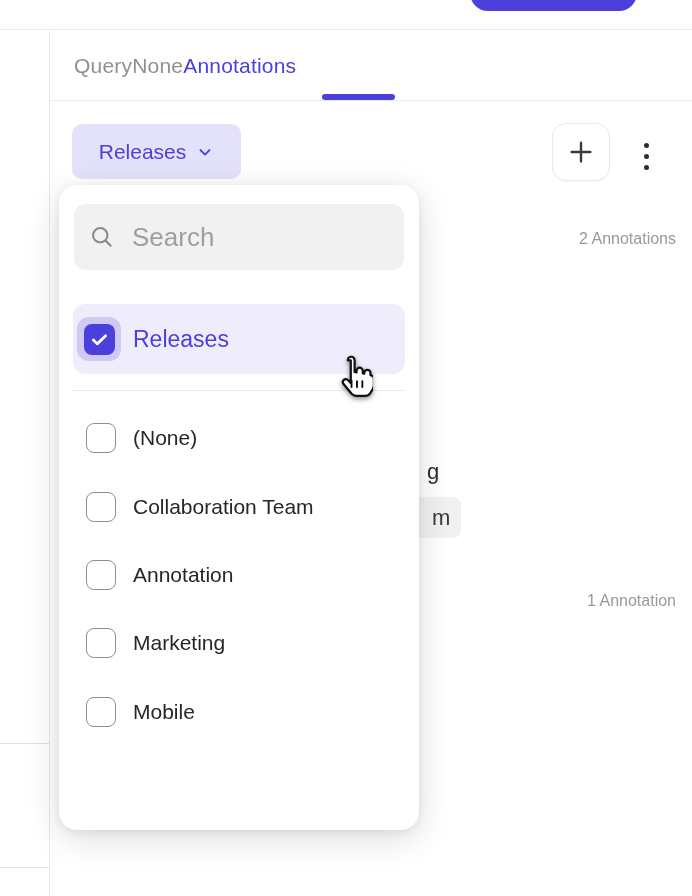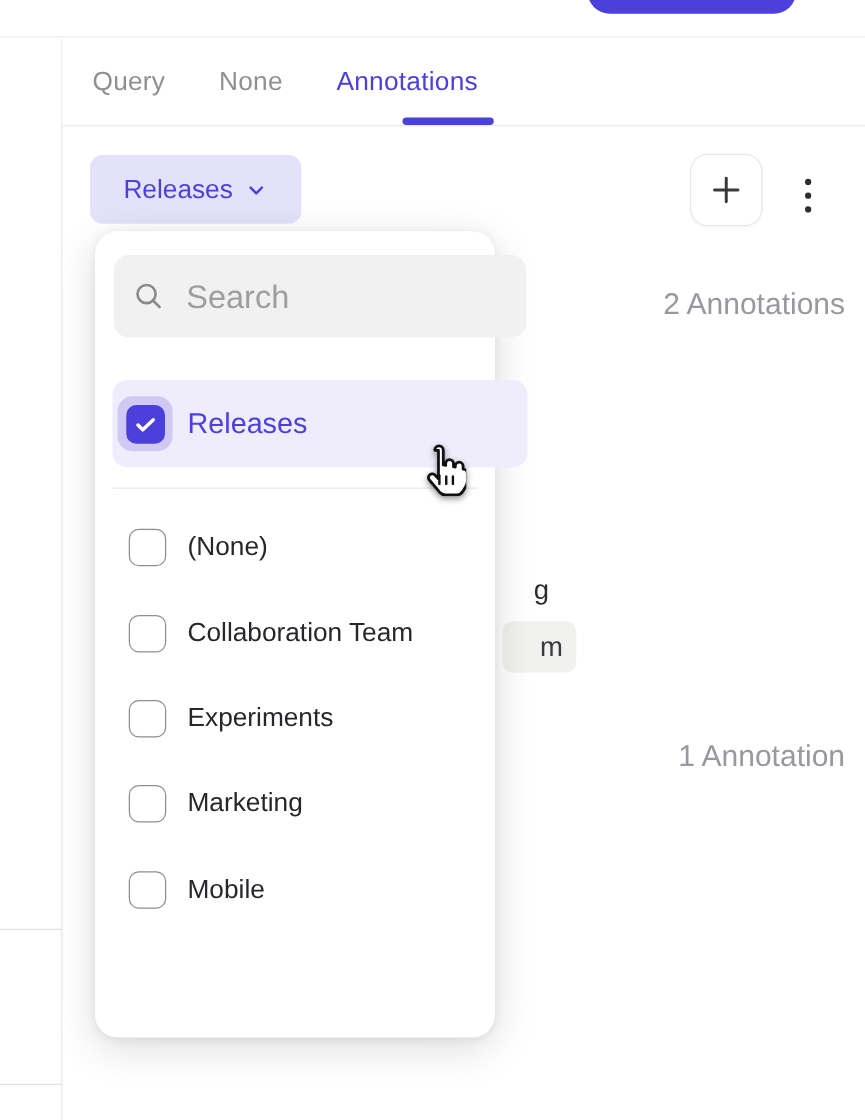--- a/index.html
+++ b/index.html
@@ -26,21 +26,21 @@
     position: absolute; left: 0; top: 31px; width: 50px; bottom: 0;
     background: #fff; border-right: 1px solid #e9e9e9;
   }
   .side-div { position: absolute; left: 0; width: 50px; height: 1px; background: #e3e3e3; }
   .side-div.d1 { top: 712px; }
   .side-div.d2 { top: 836px; }
   
   .tabs {
     position: absolute; left: 50px; top: 31px; right: 0; height: 70px;
     background: #fff; border-bottom: 1px solid #ececec;
-    display: flex; align-items: center; padding-left: 24px; gap: 43px;
+    display: flex; align-items: center; padding-left: 24px; 
   }
   .tab { font-size: 21px; font-weight: 500; color: #8f8f94; letter-spacing: .2px; cursor: pointer; }
   .tab.active { color: var(--accent); }
   .tab-underline {
     position: absolute; left: 322px; top: 94px; width: 73px; height: 6px;
     border-radius: 3px; background: var(--accent);
   }
   
   .filter-btn {
     position: absolute; left: 72px; top: 124px; width: 169px; height: 55px;
@@ -54,33 +54,33 @@
     display: flex; align-items: center; justify-content: center;
     box-shadow: 0 1px 2px rgba(0,0,0,.03);
   }
   .kebab {
     position: absolute; left: 636px; top: 137px; width: 20px; height: 38px;
     display: flex; flex-direction: column; align-items: center; justify-content: center; gap: 6px;
     cursor: pointer;
   }
   .kebab i { width: 5px; height: 5px; border-radius: 50%; background: #2d2d31; }
   
-  .count { position: absolute; right: 16px; font-size: 24px; color: #98989e; }
+  .count { position: absolute; right: 16px; font-size: 16px; color: #98989e; }
   .count.c1 { top: 230px; }
   .count.c2 { top: 592px; }
   .frag-g { position: absolute; left: 427px; top: 459px; font-size: 22px; color: #2c2c30; z-index: 1; }
   .frag-chip {
     position: absolute; left: 402px; top: 497px; width: 59px; height: 41px;
     background: #f1f1f0; border-radius: 8px; z-index: 1;
     display: flex; align-items: center;
   }
   .frag-chip span { margin-left: 30px; font-size: 22px; color: #3a3a3e; }
   
   .panel {
-    position: absolute; left: 76px; top: 185px; width: 320px; height: 645px;
+    position: absolute; left: 59px; top: 185px; width: 360px; height: 645px;
     background: #fff; border-radius: 18px; z-index: 5;
     box-shadow: 0 8px 34px rgba(0,0,0,.14), 0 2px 8px rgba(0,0,0,.07);
   }
   .dd-search {
     position: absolute; left: 15px; top: 19px; width: 330px; height: 66px;
     background: #f1f1f2; border-radius: 12px;
     display: flex; align-items: center; padding: 0 14px; gap: 16px;
   }
   .dd-search input {
     flex: 1; border: none; outline: none; background: transparent;
@@ -197,21 +197,21 @@
         <div class="dd-row">
           <span class="cb-off"></span>
           <span class="dd-label">(None)</span>
         </div>
         <div class="dd-row">
           <span class="cb-off"></span>
           <span class="dd-label">Collaboration Team</span>
         </div>
         <div class="dd-row">
           <span class="cb-off"></span>
-          <span class="dd-label">Experiments</span>
+          <span class="dd-label">Annotation</span>
         </div>
         <div class="dd-row">
           <span class="cb-off"></span>
           <span class="dd-label">Marketing</span>
         </div>
         <div class="dd-row">
           <span class="cb-off"></span>
           <span class="dd-label">Mobile</span>
         </div>
       </div>

